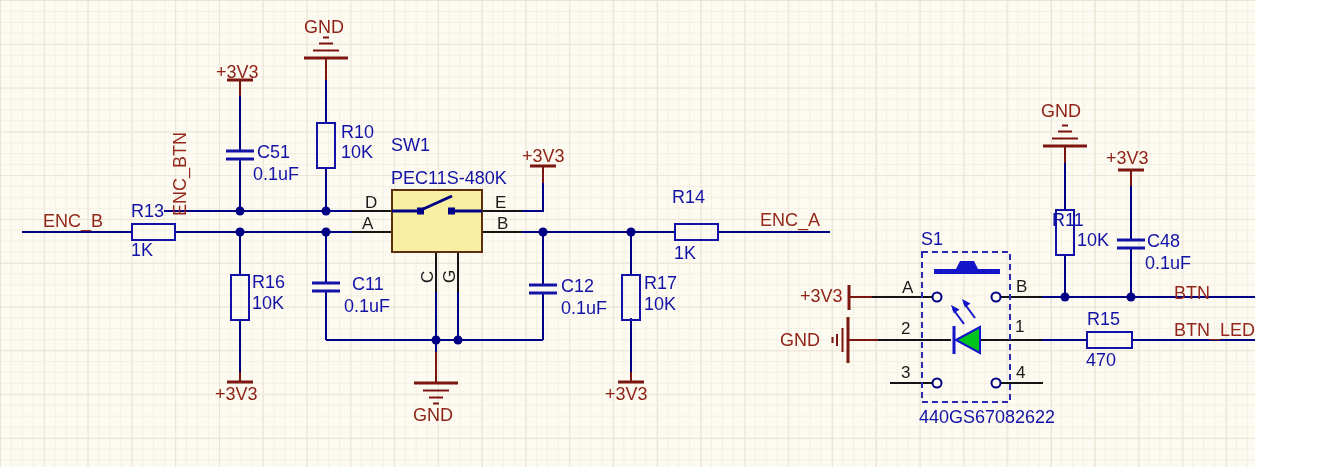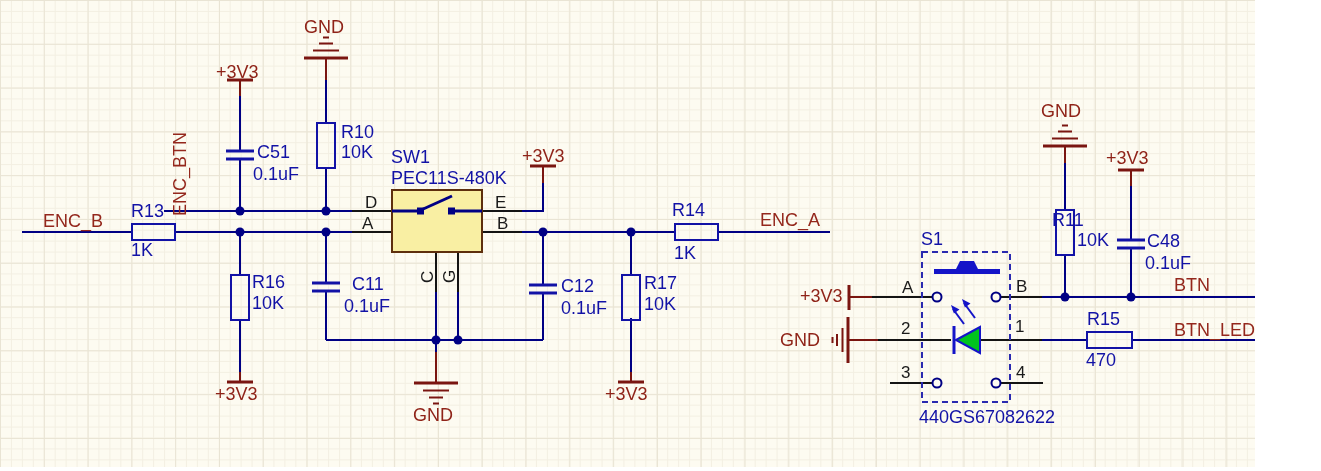--- a/index.html
+++ b/index.html
@@ -224,40 +224,40 @@
   <div class="lbl pwr" style="left:605px;top:385px;">+3V3</div>
   <div class="lbl pwr" style="left:413px;top:406px;">GND</div>
   <div class="lbl pwr" style="left:1041px;top:102px;">GND</div>
   <div class="lbl pwr" style="left:1106px;top:149px;">+3V3</div>
   <div class="lbl pwr" style="left:800px;top:287px;">+3V3</div>
   <div class="lbl pwr" style="left:780px;top:331px;">GND</div>
 
   <div class="lbl net" style="left:43px;top:212px;">ENC_B</div>
   <div class="lbl net vlabel" style="left:171px;top:216px;">ENC_BTN</div>
   <div class="lbl net" style="left:760px;top:211px;">ENC_A</div>
-  <div class="lbl net" style="left:1174px;top:276px;text-align:right;">BTN</div>
+  <div class="lbl net" style="left:1174px;top:284px;text-align:right;">BTN</div>
   <div class="lbl net" style="left:1174px;top:321px;">BTN_LED</div>
 
   <div class="lbl cmp" style="left:131px;top:202px;">R13</div>
   <div class="lbl cmp" style="left:131px;top:241px;">1K</div>
   <div class="lbl cmp" style="left:341px;top:123px;">R10</div>
   <div class="lbl cmp" style="left:341px;top:143px;">10K</div>
   <div class="lbl cmp" style="left:257px;top:143px;">C51</div>
   <div class="lbl cmp" style="left:253px;top:165px;">0.1uF</div>
-  <div class="lbl cmp" style="left:391px;top:148px;">SW1</div>
+  <div class="lbl cmp" style="left:391px;top:136px;">SW1</div>
   <div class="lbl cmp" style="left:391px;top:169px;">PEC11S-480K</div>
   <div class="lbl cmp" style="left:252px;top:273px;">R16</div>
   <div class="lbl cmp" style="left:252px;top:294px;">10K</div>
   <div class="lbl cmp" style="left:352px;top:275px;">C11</div>
   <div class="lbl cmp" style="left:344px;top:297px;">0.1uF</div>
   <div class="lbl cmp" style="left:561px;top:277px;">C12</div>
   <div class="lbl cmp" style="left:561px;top:299px;">0.1uF</div>
   <div class="lbl cmp" style="left:644px;top:274px;">R17</div>
   <div class="lbl cmp" style="left:644px;top:295px;">10K</div>
-  <div class="lbl cmp" style="left:672px;top:201px;">R14</div>
+  <div class="lbl cmp" style="left:672px;top:188px;">R14</div>
   <div class="lbl cmp" style="left:674px;top:244px;">1K</div>
 
   <div class="lbl pin" style="left:365px;top:194px;">D</div>
   <div class="lbl pin" style="left:362px;top:215px;">A</div>
   <div class="lbl pin" style="left:495px;top:194px;">E</div>
   <div class="lbl pin" style="left:497px;top:215px;">B</div>
   <div class="lbl pin vlabel" style="left:419px;top:283px;">C</div>
   <div class="lbl pin vlabel" style="left:441px;top:283px;">G</div>
 
   <div class="lbl cmp" style="left:921px;top:230px;">S1</div>

